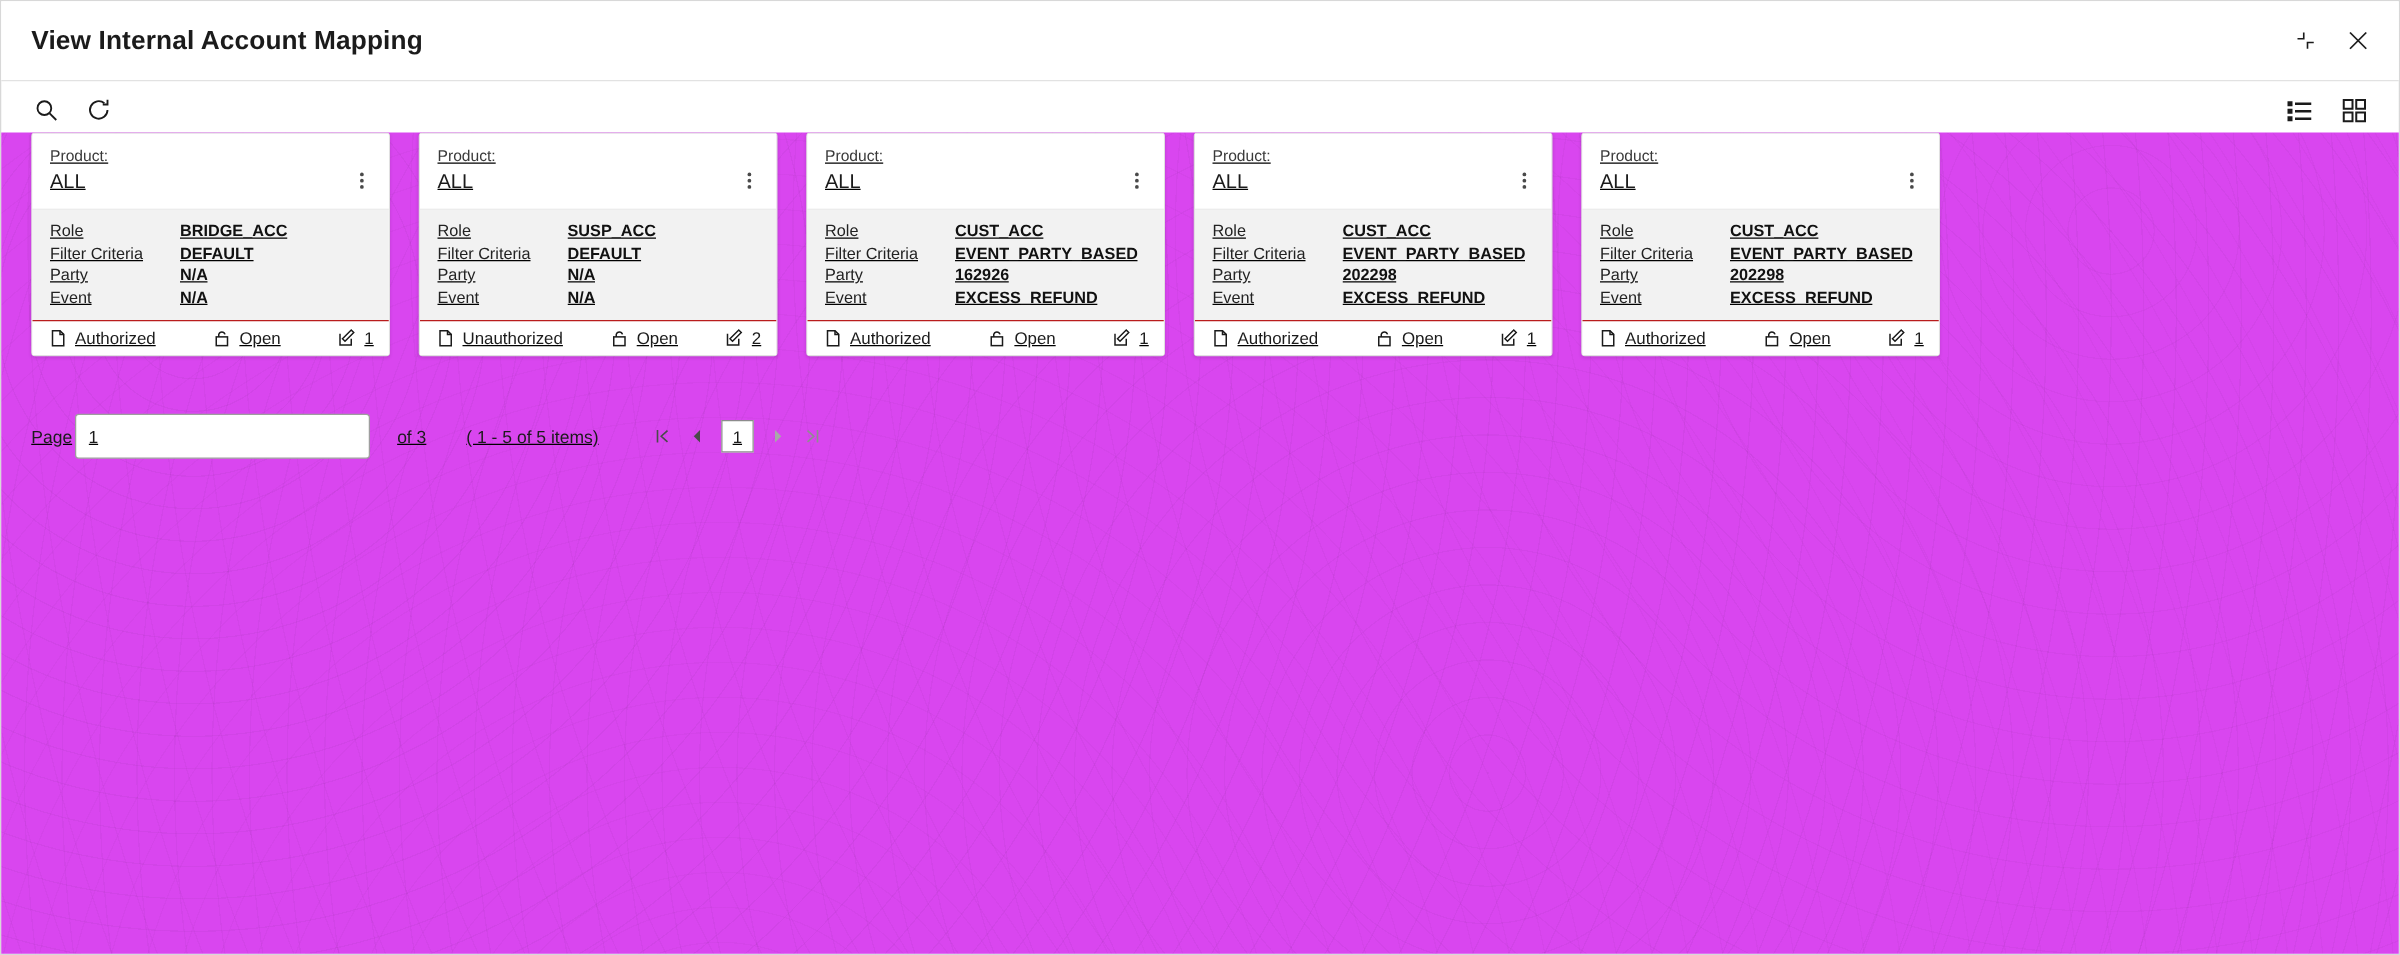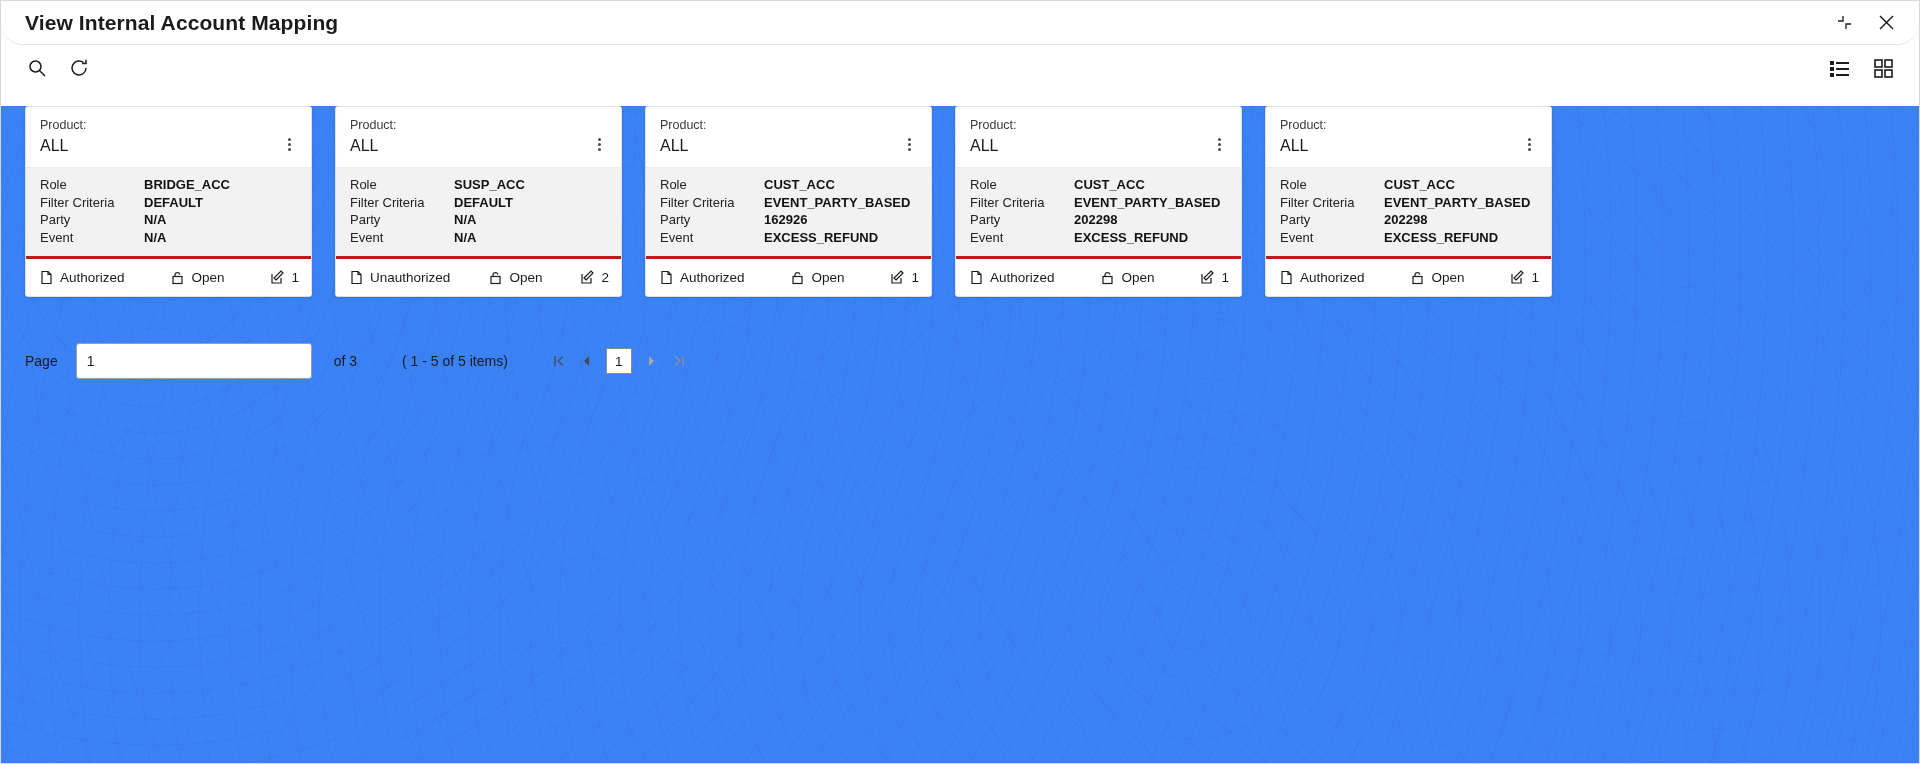--- a/index.html
+++ b/index.html
@@ -12,29 +12,28 @@
   }
   .app {
     position: relative;
     width: 1920px; height: 764px;
     background: #ffffff;
     border: 1px solid #d8d8d8;
   }
 
   
   .titlebar {
-    height: 44px;
+    height: 64px;
     display: flex;
     align-items: center;
     padding: 0 22px 0 24px;
     border-bottom: 1px solid #e2e2e2;
     background: #ffffff;
     position: relative;
     z-index: 5;
-    border-radius: 24px;
   }
   .title {
     font-size: 21px;
     font-weight: bold;
     color: #1b1b1b;
     letter-spacing: .1px;
   }
   .titlebar-actions {
     margin-left: auto;
     display: flex;
@@ -62,22 +61,23 @@
   .tool-icon {
     width: 24px; height: 24px;
     display: flex; align-items: center; justify-content: center;
     cursor: pointer; color: #1b1b1b;
   }
 
   
   .content {
     position: absolute;
     top: 105px; left: 0; right: 0; bottom: 0;
-    background-color: #3b82f6;
+    background-color: #d946ef;
     overflow: hidden;
+    text-decoration: underline;
   }
   .content::before {
     content: "";
     position: absolute;
     inset: 0;
     background-image:
       repeating-radial-gradient(circle at 8% 22%, rgba(0,0,0,0.035) 0 1px, transparent 1px 26px),
       repeating-radial-gradient(circle at 62% 78%, rgba(0,0,0,0.030) 0 1px, transparent 1px 30px),
       repeating-radial-gradient(circle at 88% 12%, rgba(0,0,0,0.028) 0 1px, transparent 1px 34px),
       repeating-radial-gradient(circle at 30% 120%, rgba(0,0,0,0.025) 0 1px, transparent 1px 28px);
@@ -151,23 +151,23 @@
     font-weight: bold;
     color: #111;
     white-space: nowrap;
     overflow: hidden;
     text-overflow: ellipsis;
   }
 
   .card-foot {
     display: flex;
     align-items: center;
-    border-top: 3px solid #b91c1c;
-    background: #ffffff;
-    height: 40px;
+    border-top: 1px solid #b91c1c;
+    background: #ffffff;
+    height: 28px;
     padding: 0 12px;
   }
   .foot-item {
     display: flex;
     align-items: center;
     gap: 6px;
     font-size: 13.5px;
     color: #1b1b1b;
   }
   .foot-item.status { flex: 0 0 auto; }
@@ -179,34 +179,34 @@
   .pager {
     position: relative;
     margin-top: 46px;
     padding: 0 24px;
     display: flex;
     align-items: center;
     gap: 0;
     font-size: 14px;
     color: #1b1b1b;
   }
-  .pager-label { margin-right: 18px; }
+  .pager-label { margin-right: 2px; }
   .pager-input {
     width: 236px;
     height: 36px;
     border: 1px solid #9e9e9e;
     border-radius: 3px;
     background: #ffffff;
     font-size: 14px;
     padding: 0 10px;
     color: #1b1b1b;
     font-family: "Liberation Sans", sans-serif;
   }
   .pager-of { margin-left: 22px; }
-  .pager-range { margin-left: 45px; text-align: right; }
+  .pager-range { margin-left: 32px; text-align: right; }
   .pager-nav { margin-left: 42px; display: flex; align-items: center; gap: 10px; }
   .nav-btn {
     width: 18px; height: 22px;
     display: flex; align-items: center; justify-content: center;
     color: #4a4a4a;
     cursor: pointer;
     font-size: 13px;
   }
   .page-num {
     min-width: 26px; height: 26px;

